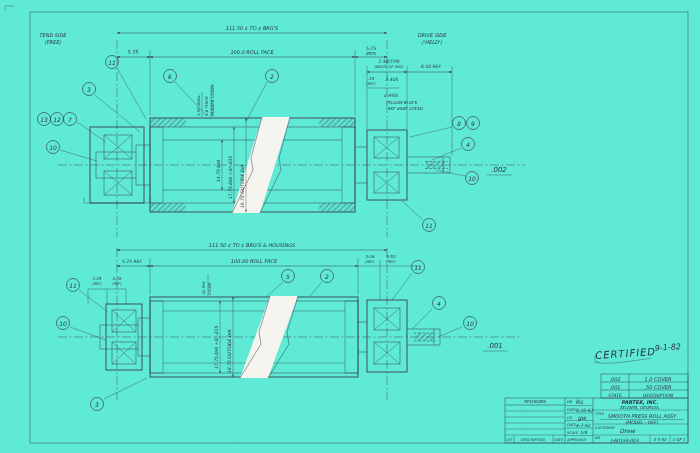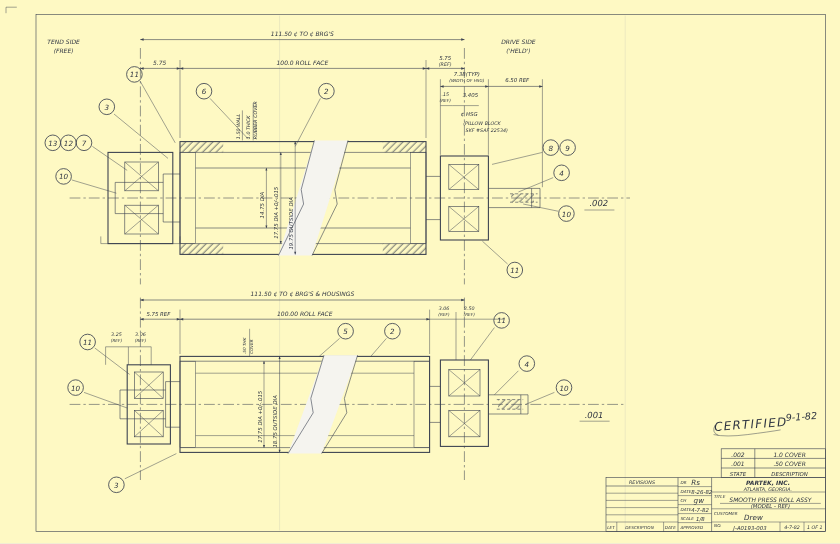--- a/index.html
+++ b/index.html
@@ -1,16 +1,16 @@
 <!DOCTYPE html>
 <html><head>
 <meta charset="utf-8">
 <style>
   html,body{margin:0;padding:0;background:#e8e7e2;}
-  #sheet{width:700px;height:453px;position:relative;background:#fef9c3;overflow:hidden;}
+  #sheet{width:700px;height:453px;position:relative;background:#5eead4;overflow:hidden;}
   svg{display:block}
   svg text{font-family:"DejaVu Sans",sans-serif;font-style:italic;fill:#2f3542;}
   .ln{stroke:#3b4150;stroke-width:0.9;fill:none;stroke-linecap:square;}
   .tn{stroke:#3b4150;stroke-width:0.5;fill:none;}
   .vt{stroke:#3b4150;stroke-width:0.4;fill:none;}
   .cl{stroke:#3b4150;stroke-width:0.45;fill:none;stroke-dasharray:9 2.5 2 2.5;}
   .dsh{stroke:#3b4150;stroke-width:0.5;fill:none;stroke-dasharray:2.5 1.8;}
   .mask{fill:#f5f4ef;stroke:none;}
   .fold{stroke:#9aa0a8;stroke-width:0.7;opacity:0.22;}
   .t35{font-size:3.5px}.t4{font-size:4px}.t45{font-size:4.5px}.t5{font-size:5px}.t7{font-size:7px}.t8{font-size:8px}.t10{font-size:10px}

